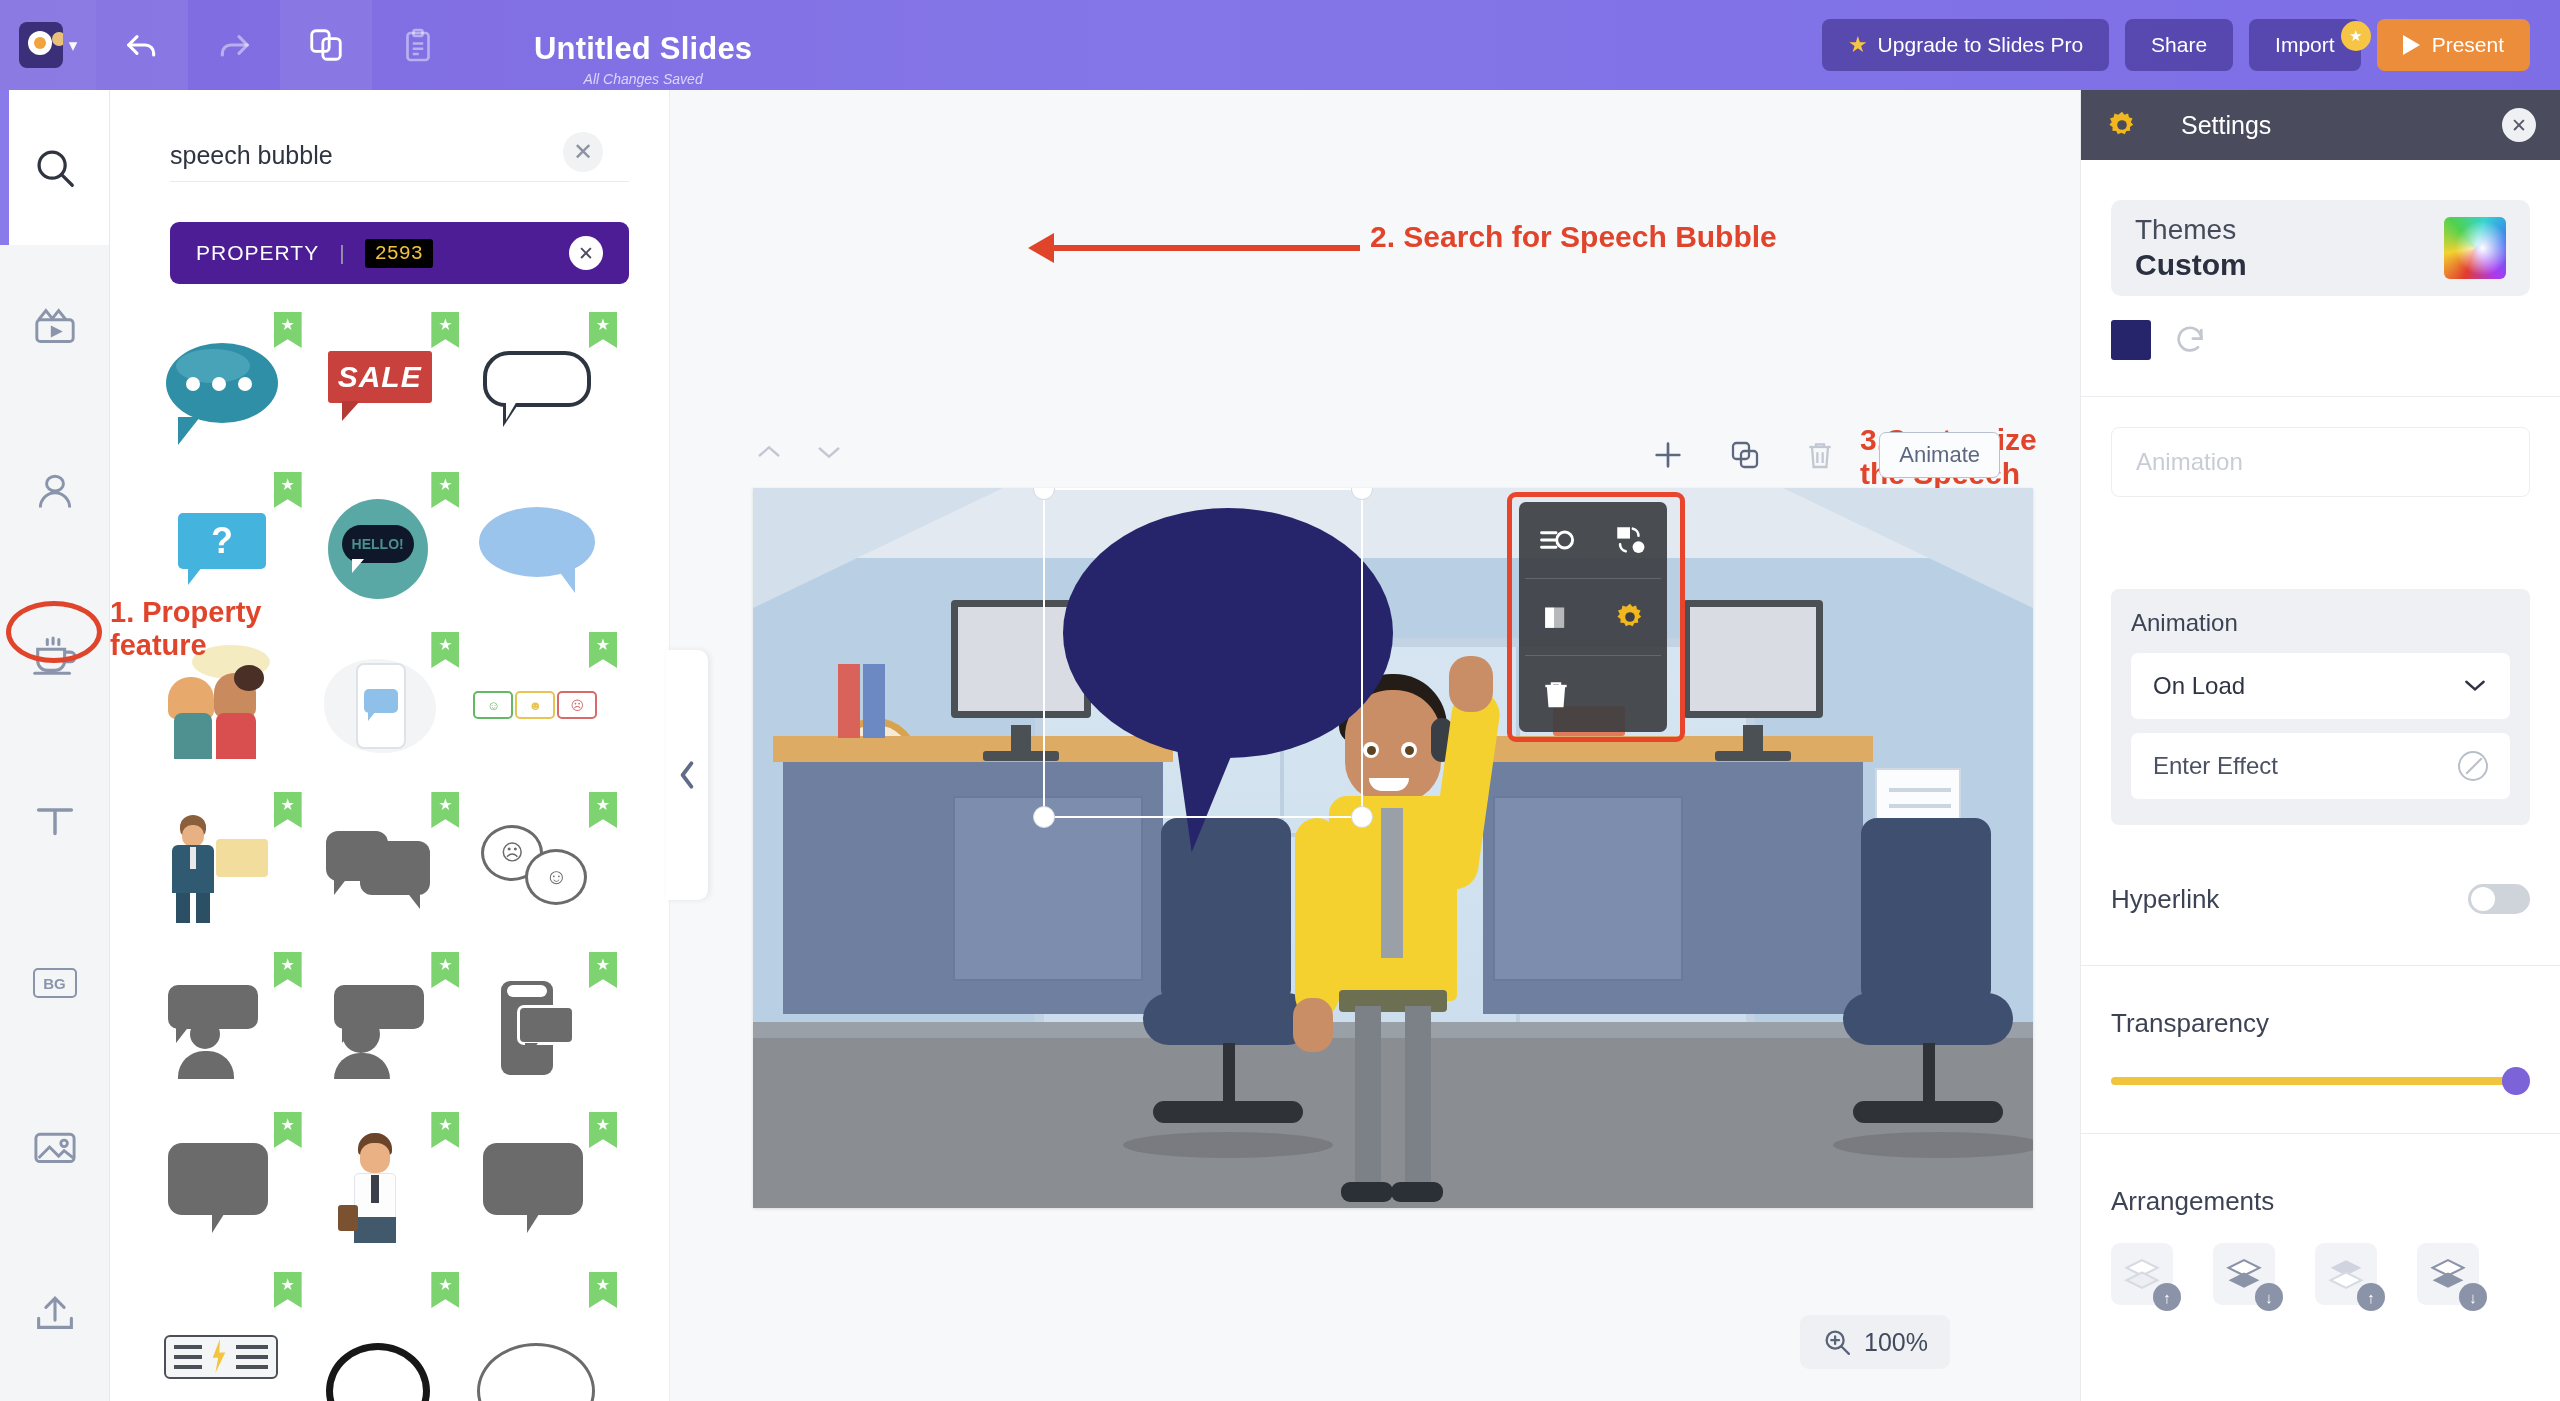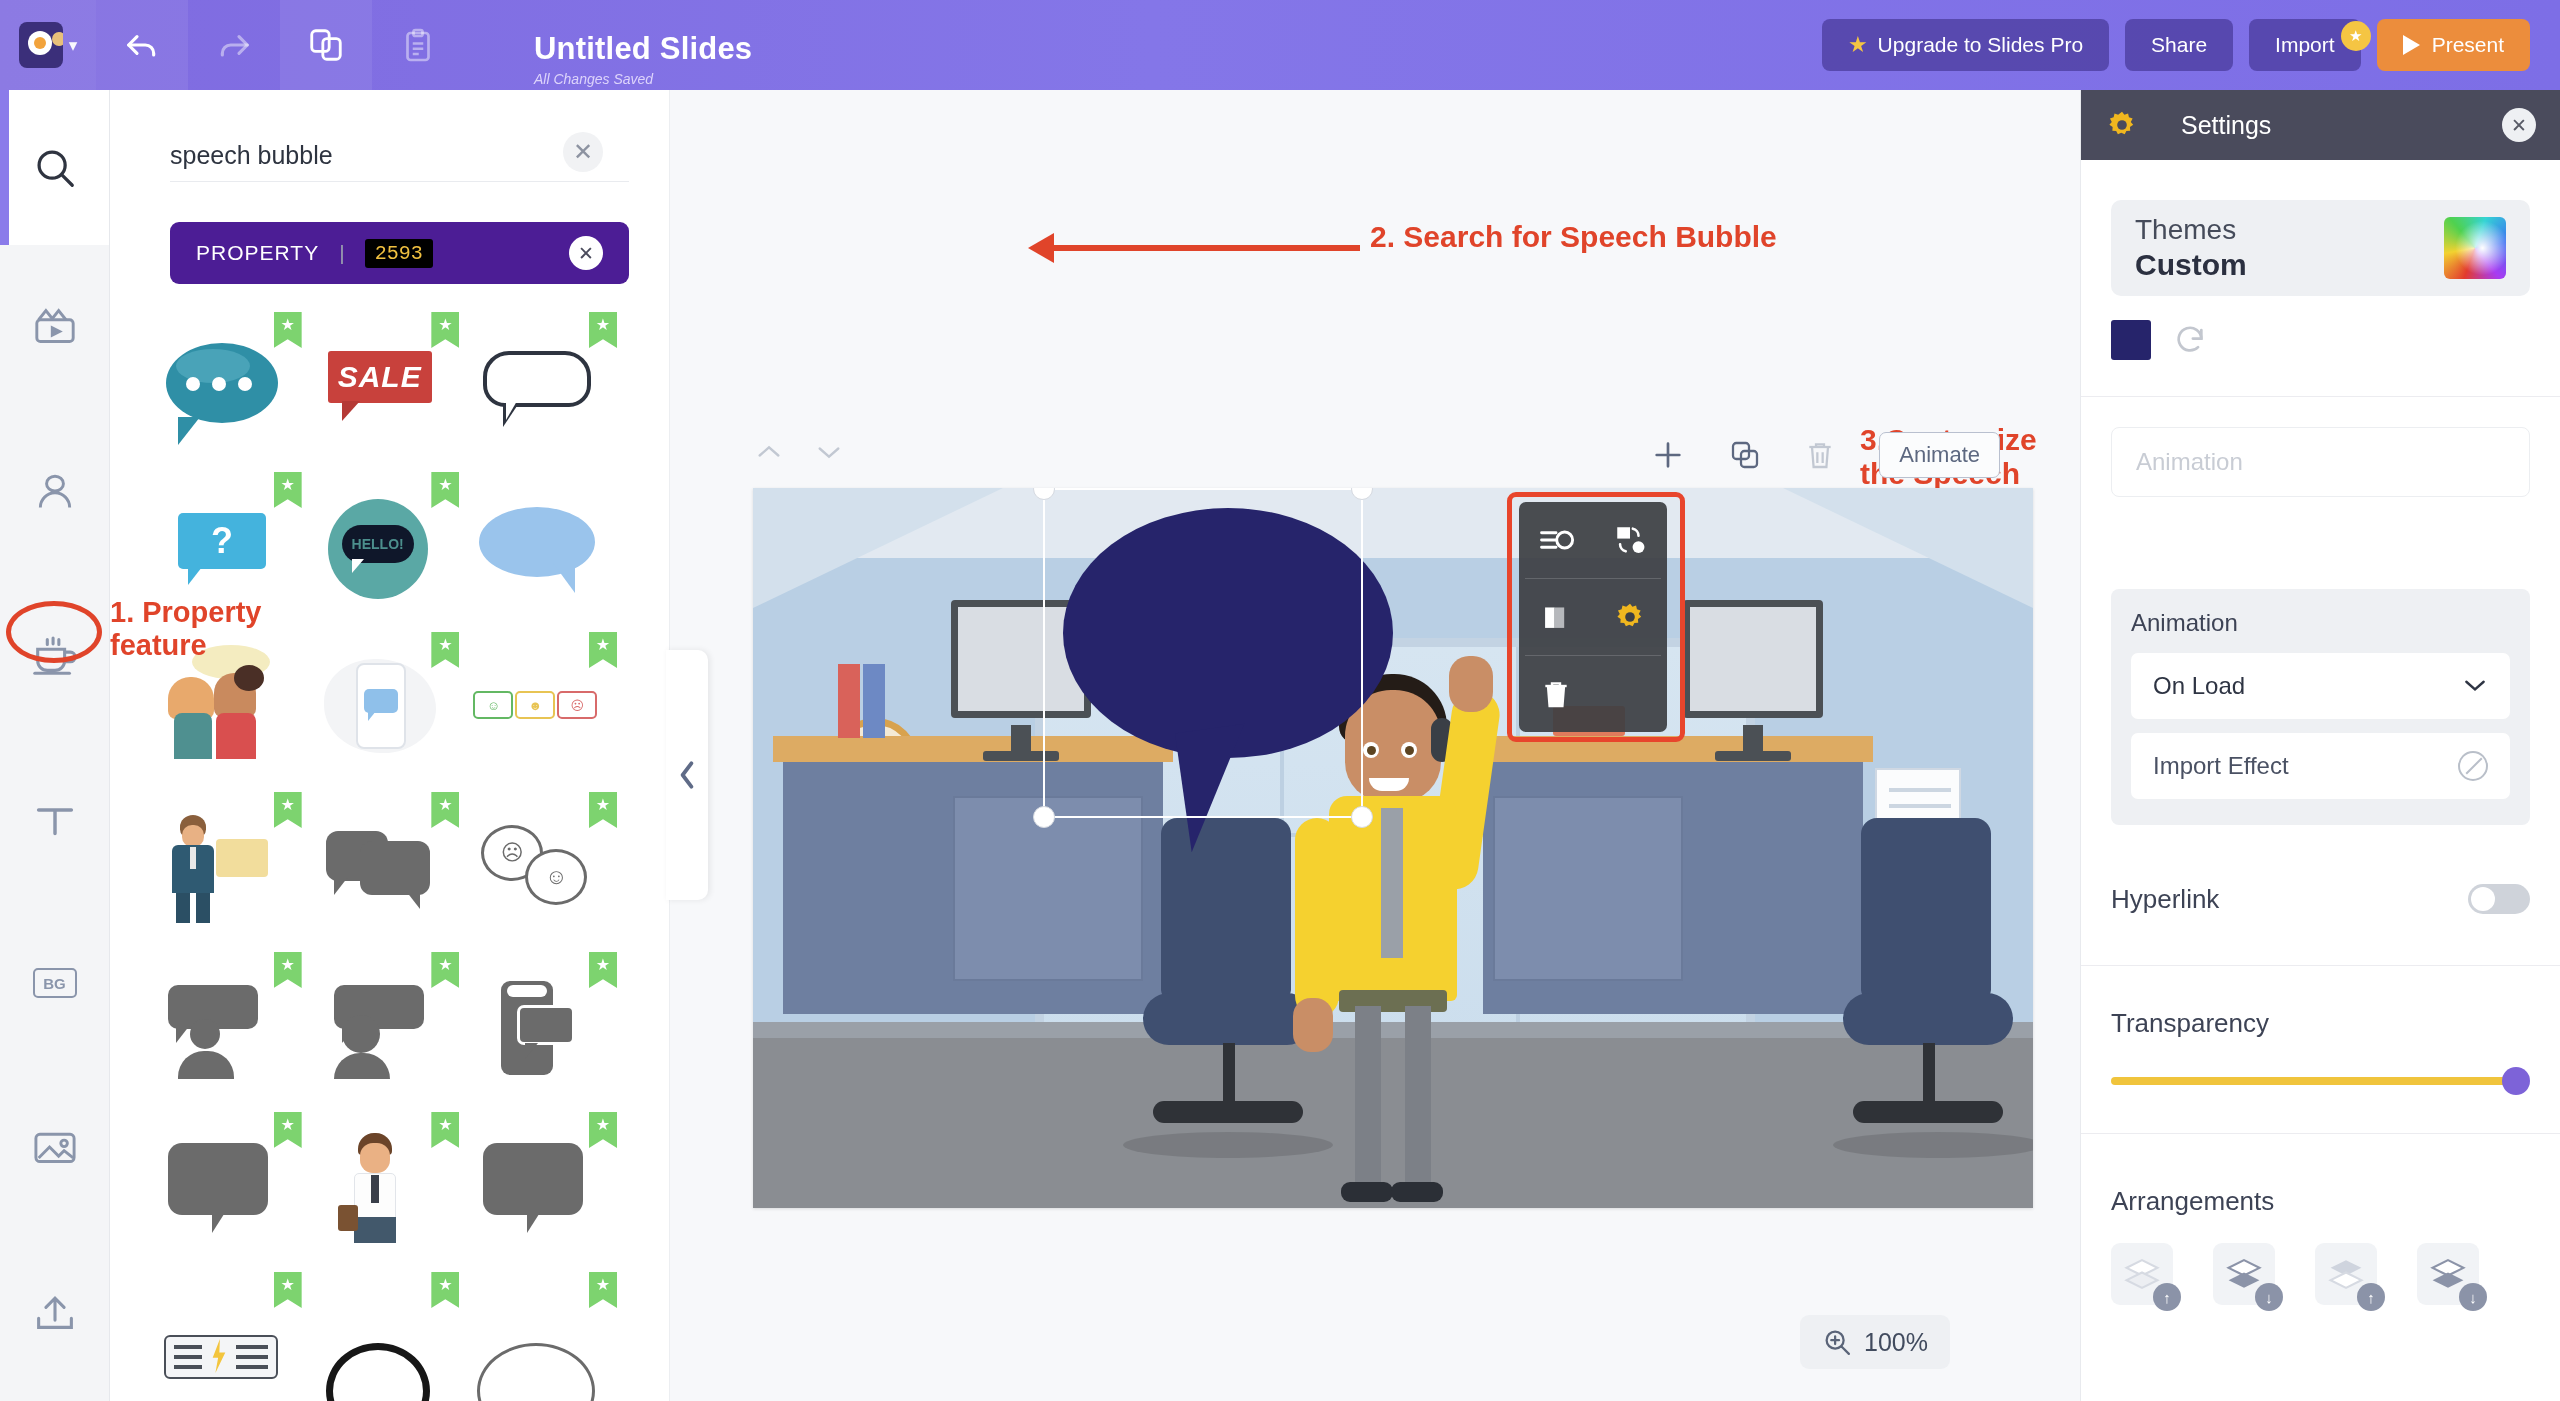--- a/index.html
+++ b/index.html
@@ -38,21 +38,21 @@
     border-radius:50%; background:#e8c07a; }
   .logo-chev { color:#ffffff; font-size:17px; opacity:.95; }
 
   .tb-btn {
     width: 92px; height: 90px; display:flex; align-items:center; justify-content:center;
     cursor: pointer;
   }
   .tb-btn.divided { background: rgba(255,255,255,0.07); }
   .tb-btn svg { display:block; }
 
-  .title-block { margin-left: 70px; display:flex; flex-direction:column; align-items:flex-start;margin-top:28px; }
+  .title-block { margin-left: 70px; display:flex; flex-direction:column; align-items:center;margin-top:28px; }
   .doc-title { color:#ffffff; font-size:31px; font-weight:bold; letter-spacing:.2px; }
   .doc-sub { color:#ddd4fb; font-size:14px; font-style:italic; margin-top:4px; }
 
   .topright { position:absolute; right:30px; top:0; height:90px; display:flex; align-items:center; gap:16px; }
   .pill {
     height: 52px; border-radius: 8px; background: rgba(54,40,130,0.55);
     color:#fff; display:flex; align-items:center; justify-content:center;
     padding: 0 26px; font-size: 21px; cursor:pointer; white-space:nowrap;
   }
   .pill.star { gap: 10px; }
@@ -922,21 +922,21 @@
       <div class="ac-title">Animation</div>
       <div class="select-box">
         <span>On Load</span>
         <span class="chev-d">
           <svg width="26" height="16" viewBox="0 0 24 14" fill="none" stroke="#2e3443" stroke-width="2.2" stroke-linecap="round">
               <path d="M4 4 L12 11 L20 4"></path>
             </svg>
         </span>
       </div>
       <div class="effect-box">
-        <span>Import Effect</span>
+        <span>Enter Effect</span>
         <span class="ban-icon"></span>
       </div>
     </div>
 
     <div class="row-toggle">
       <span class="row-label">Hyperlink</span>
       <div class="toggle">
           <i></i>
         </div>
     </div>

